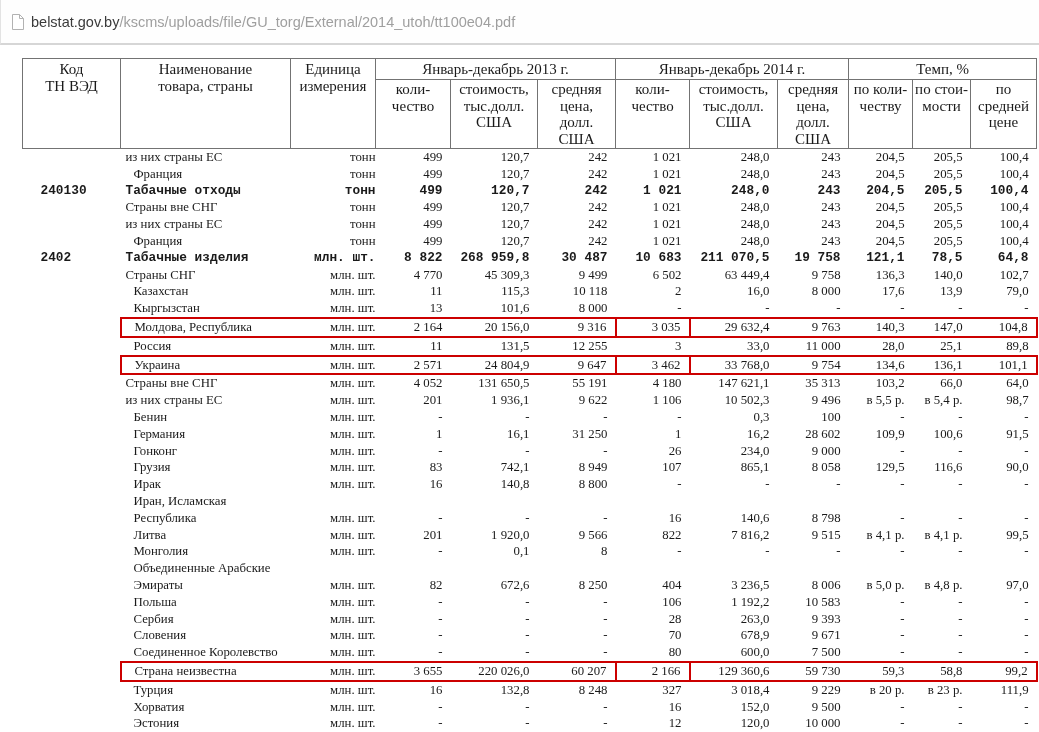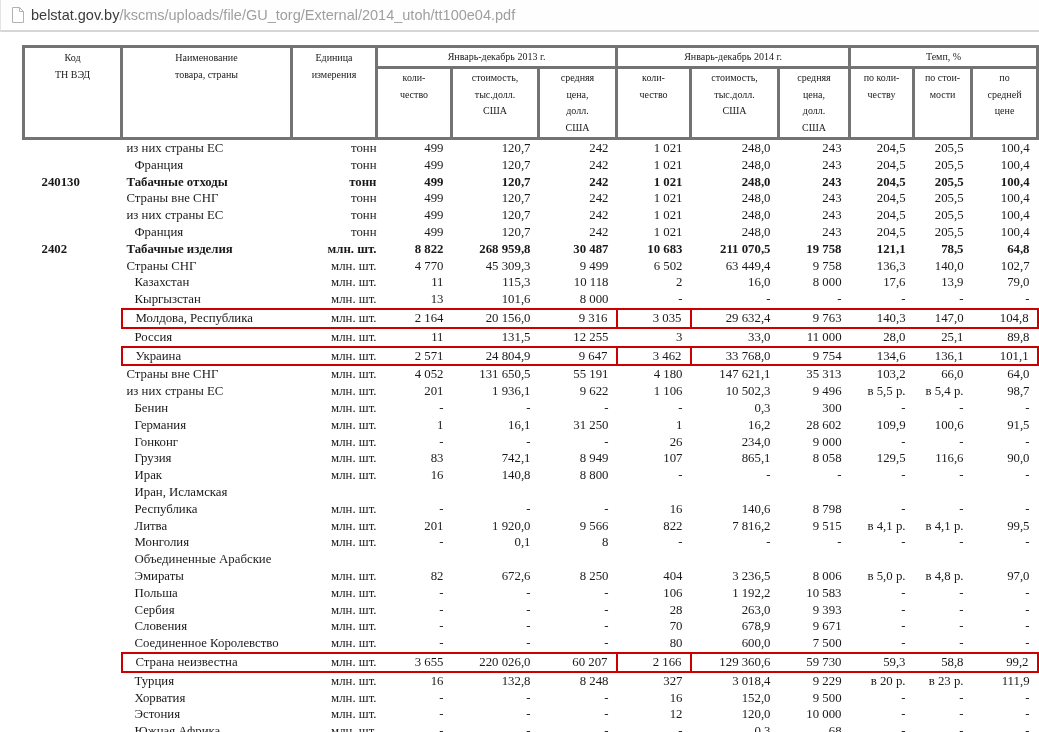--- a/index.html
+++ b/index.html
@@ -2,51 +2,51 @@
 <html style="--red: #cc0000;"><head>
 <meta charset="utf-8">
 <style>
   * { margin:0; padding:0; box-sizing:border-box; }
   :root { --red:#cc0000; --ink:#1a1a1a; }
   html,body { width:1039px; height:732px; background:#fff; overflow:hidden; }
   body { font-family:"Liberation Serif", serif; color:var(--ink); }
 
   
   .urlbar {
-    height:32px; width:100%; background:#fefefe;
+    height:45px; width:100%; background:#fefefe;
     border-bottom:2px solid #d6d6d6; border-left:1px solid #e3e3e3;
     display:flex; align-items:center; padding-left:10px;
     font-family:"Liberation Sans", sans-serif; font-size:14.5px;
   }
   .urlbar .doc-ico { margin-right:7px; display:inline-block; line-height:0; }
   .url-host { color:#3a3a3a; }
   .url-path { color:#9f9f9f; }
 
   
   .page { padding:13px 0 0 22px; background:#fff; }
   table { border-collapse:collapse; table-layout:fixed; width:1014px; }
 
   thead th {
-    border:3px solid #737373; font-weight:normal; text-align:center;
-    white-space:pre-line; font-size:10px; line-height:16.5px; padding:1px 2px;
+    border:1px solid #737373; font-weight:normal; text-align:center;
+    white-space:pre-line; font-size:15px; line-height:16.5px; padding:1px 2px;
   }
   thead tr.h1 th { height:21px; vertical-align:middle; padding:0 2px; }
   thead tr.h1 th[rowspan] { vertical-align:top; padding-top:2px; }
   thead tr.h2 th { height:64px; vertical-align:top;font-family:Liberation Serif, serif; }
 
   tbody td {
     font-size:12.8px; line-height:16.8px; height:16.8px;
     white-space:nowrap; padding:0; vertical-align:middle;
   }
   td.col-code { padding-left:18px; font-weight:bold; }
   td.col-name { padding-left:5px; }
   td.col-name.ind { padding-left:13px; }
   td.col-unit { text-align:right; }
   td.num  { text-align:right; padding-right:8px; }
-  tr.bold td { font-weight:bold; }
+  tr.bold td { font-weight:bold;font-family:Liberation Mono, monospace; }
 
   
   tr.hl td { border-top:2px solid var(--red); border-bottom:2px solid var(--red); }
   tr.hl td.col-code { border:none; }
   tr.hl td.col-name { border-left:2px solid var(--red); }
   tr.hl td:last-child { border-right:2px solid var(--red);font-family:Liberation Serif, serif; }
   tr.hl td.c-q14 { border-left:2px solid var(--red); border-right:2px solid var(--red); }
 </style>
 </head>
 <body>
@@ -330,21 +330,21 @@
         </tr>
         <tr>
           <td class="col-code"></td>
           <td class="col-name ind">Бенин</td>
           <td class="col-unit">млн. шт.</td>
           <td class="num">-</td>
           <td class="num">-</td>
           <td class="num">-</td>
           <td class="num c-q14">-</td>
           <td class="num">0,3</td>
-          <td class="num">300</td>
+          <td class="num">100</td>
           <td class="num">-</td>
           <td class="num">-</td>
           <td class="num">-</td>
         </tr>
         <tr>
           <td class="col-code"></td>
           <td class="col-name ind">Германия</td>
           <td class="col-unit">млн. шт.</td>
           <td class="num">1</td>
           <td class="num">16,1</td>

